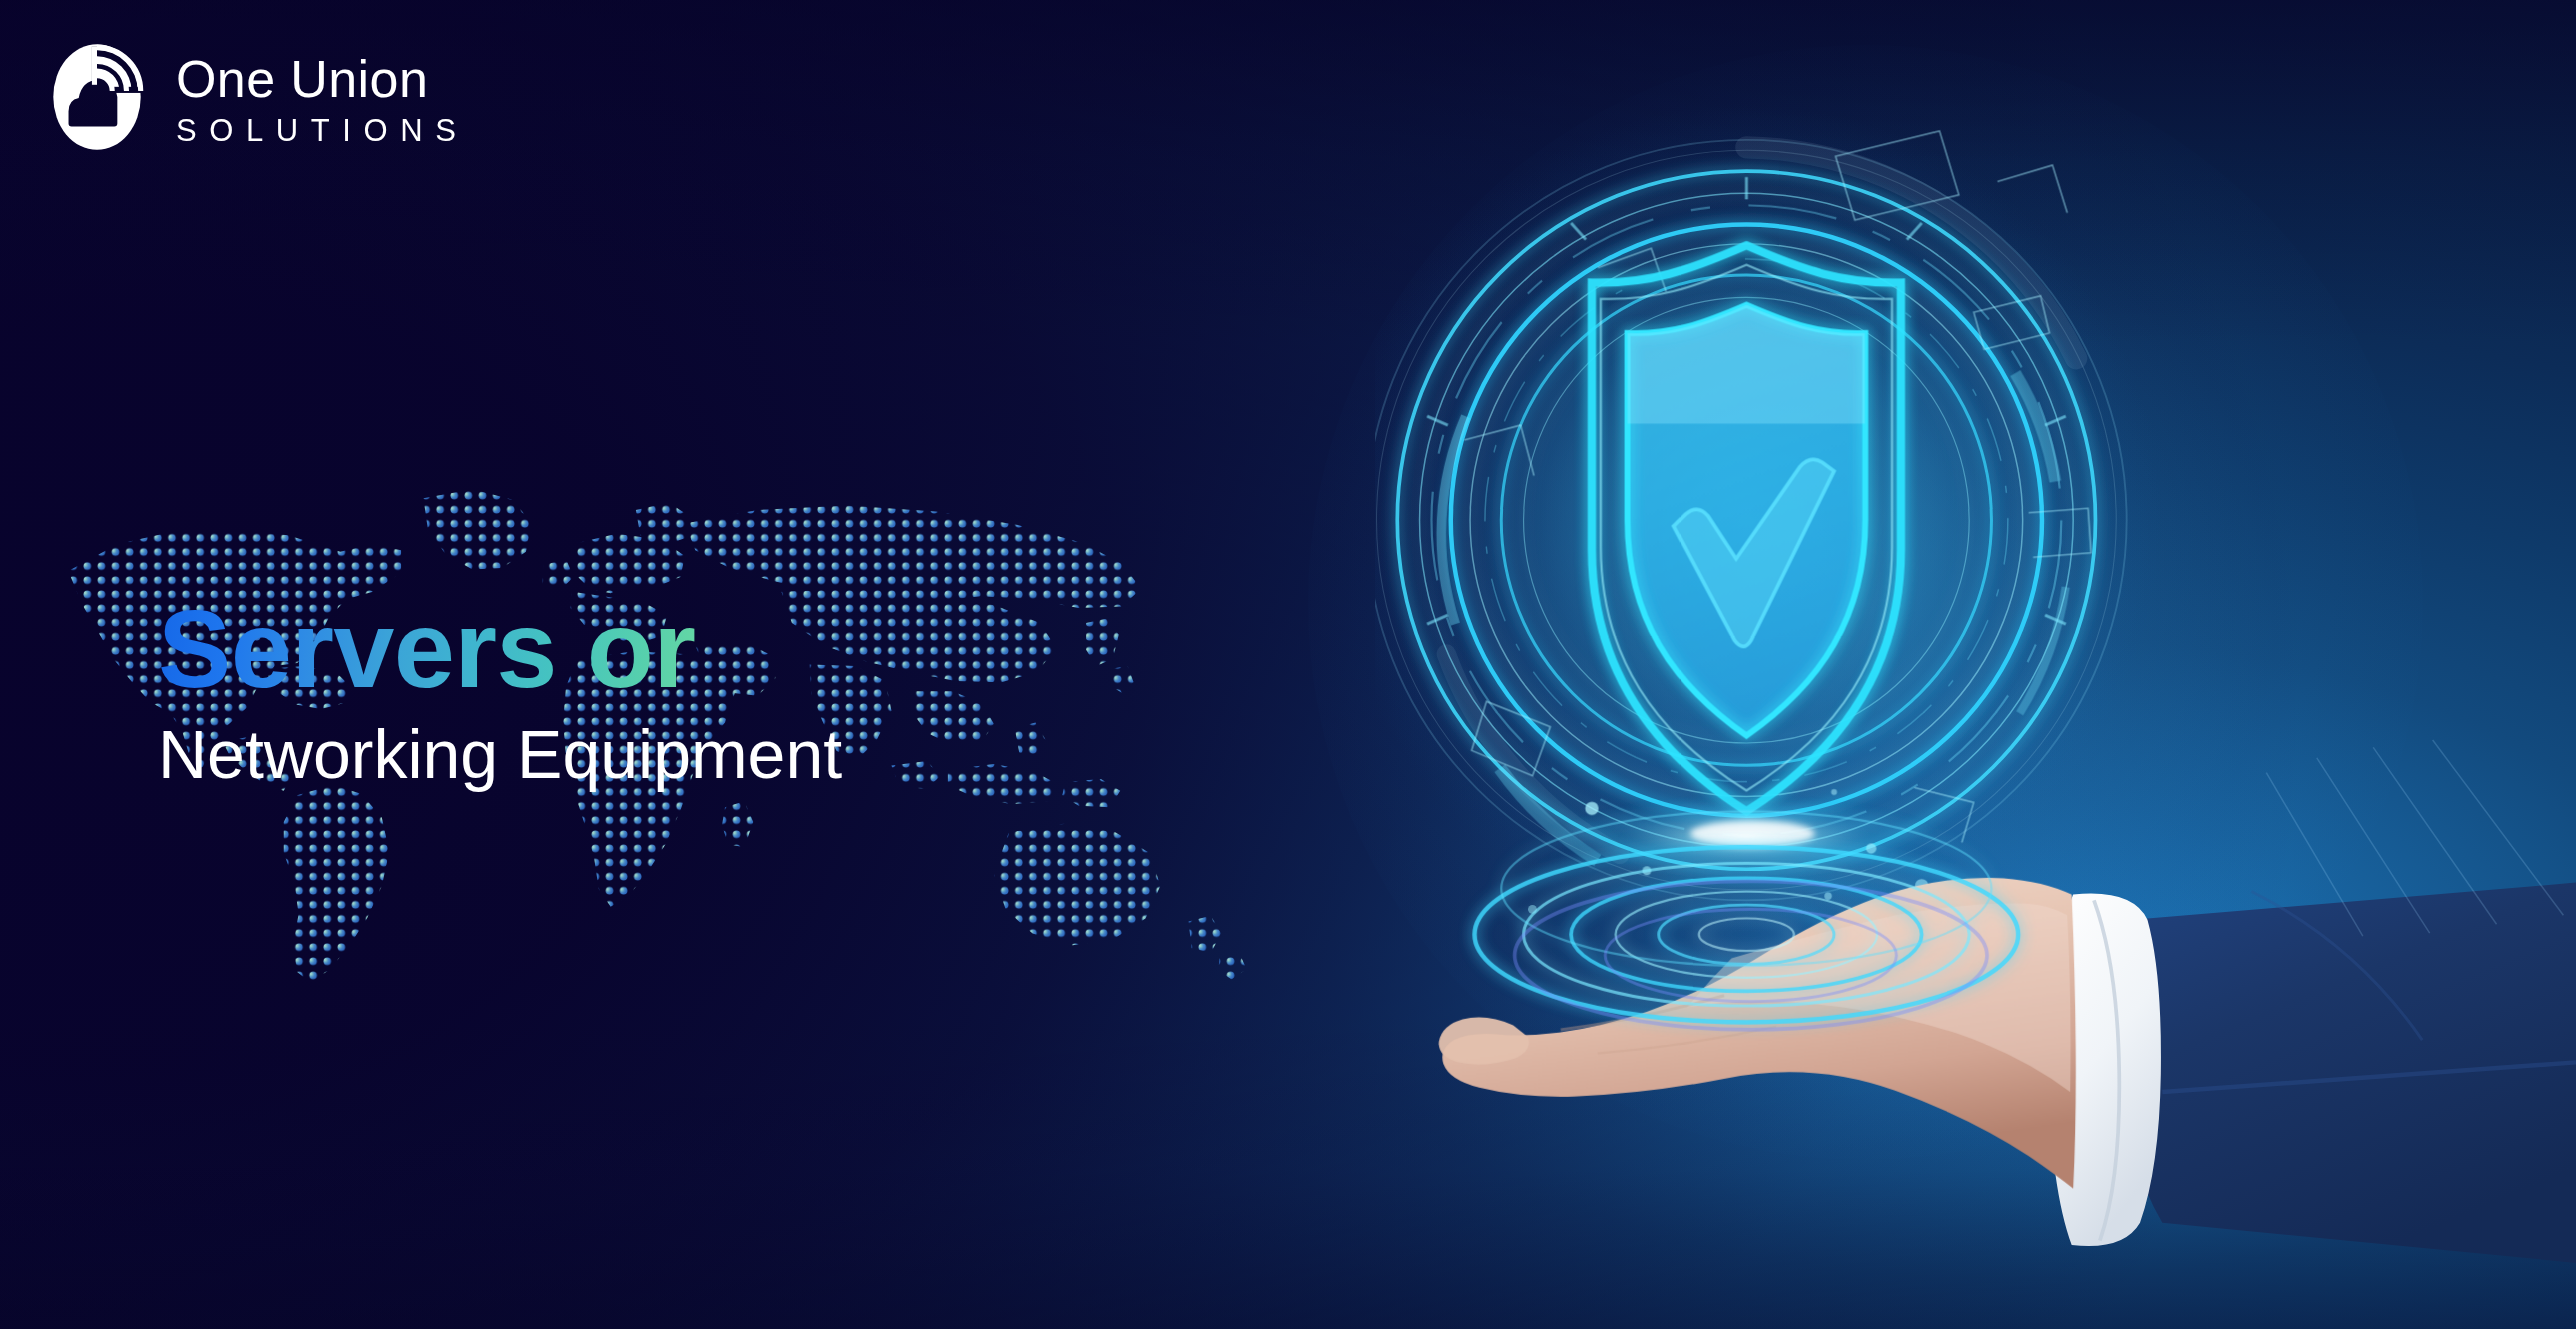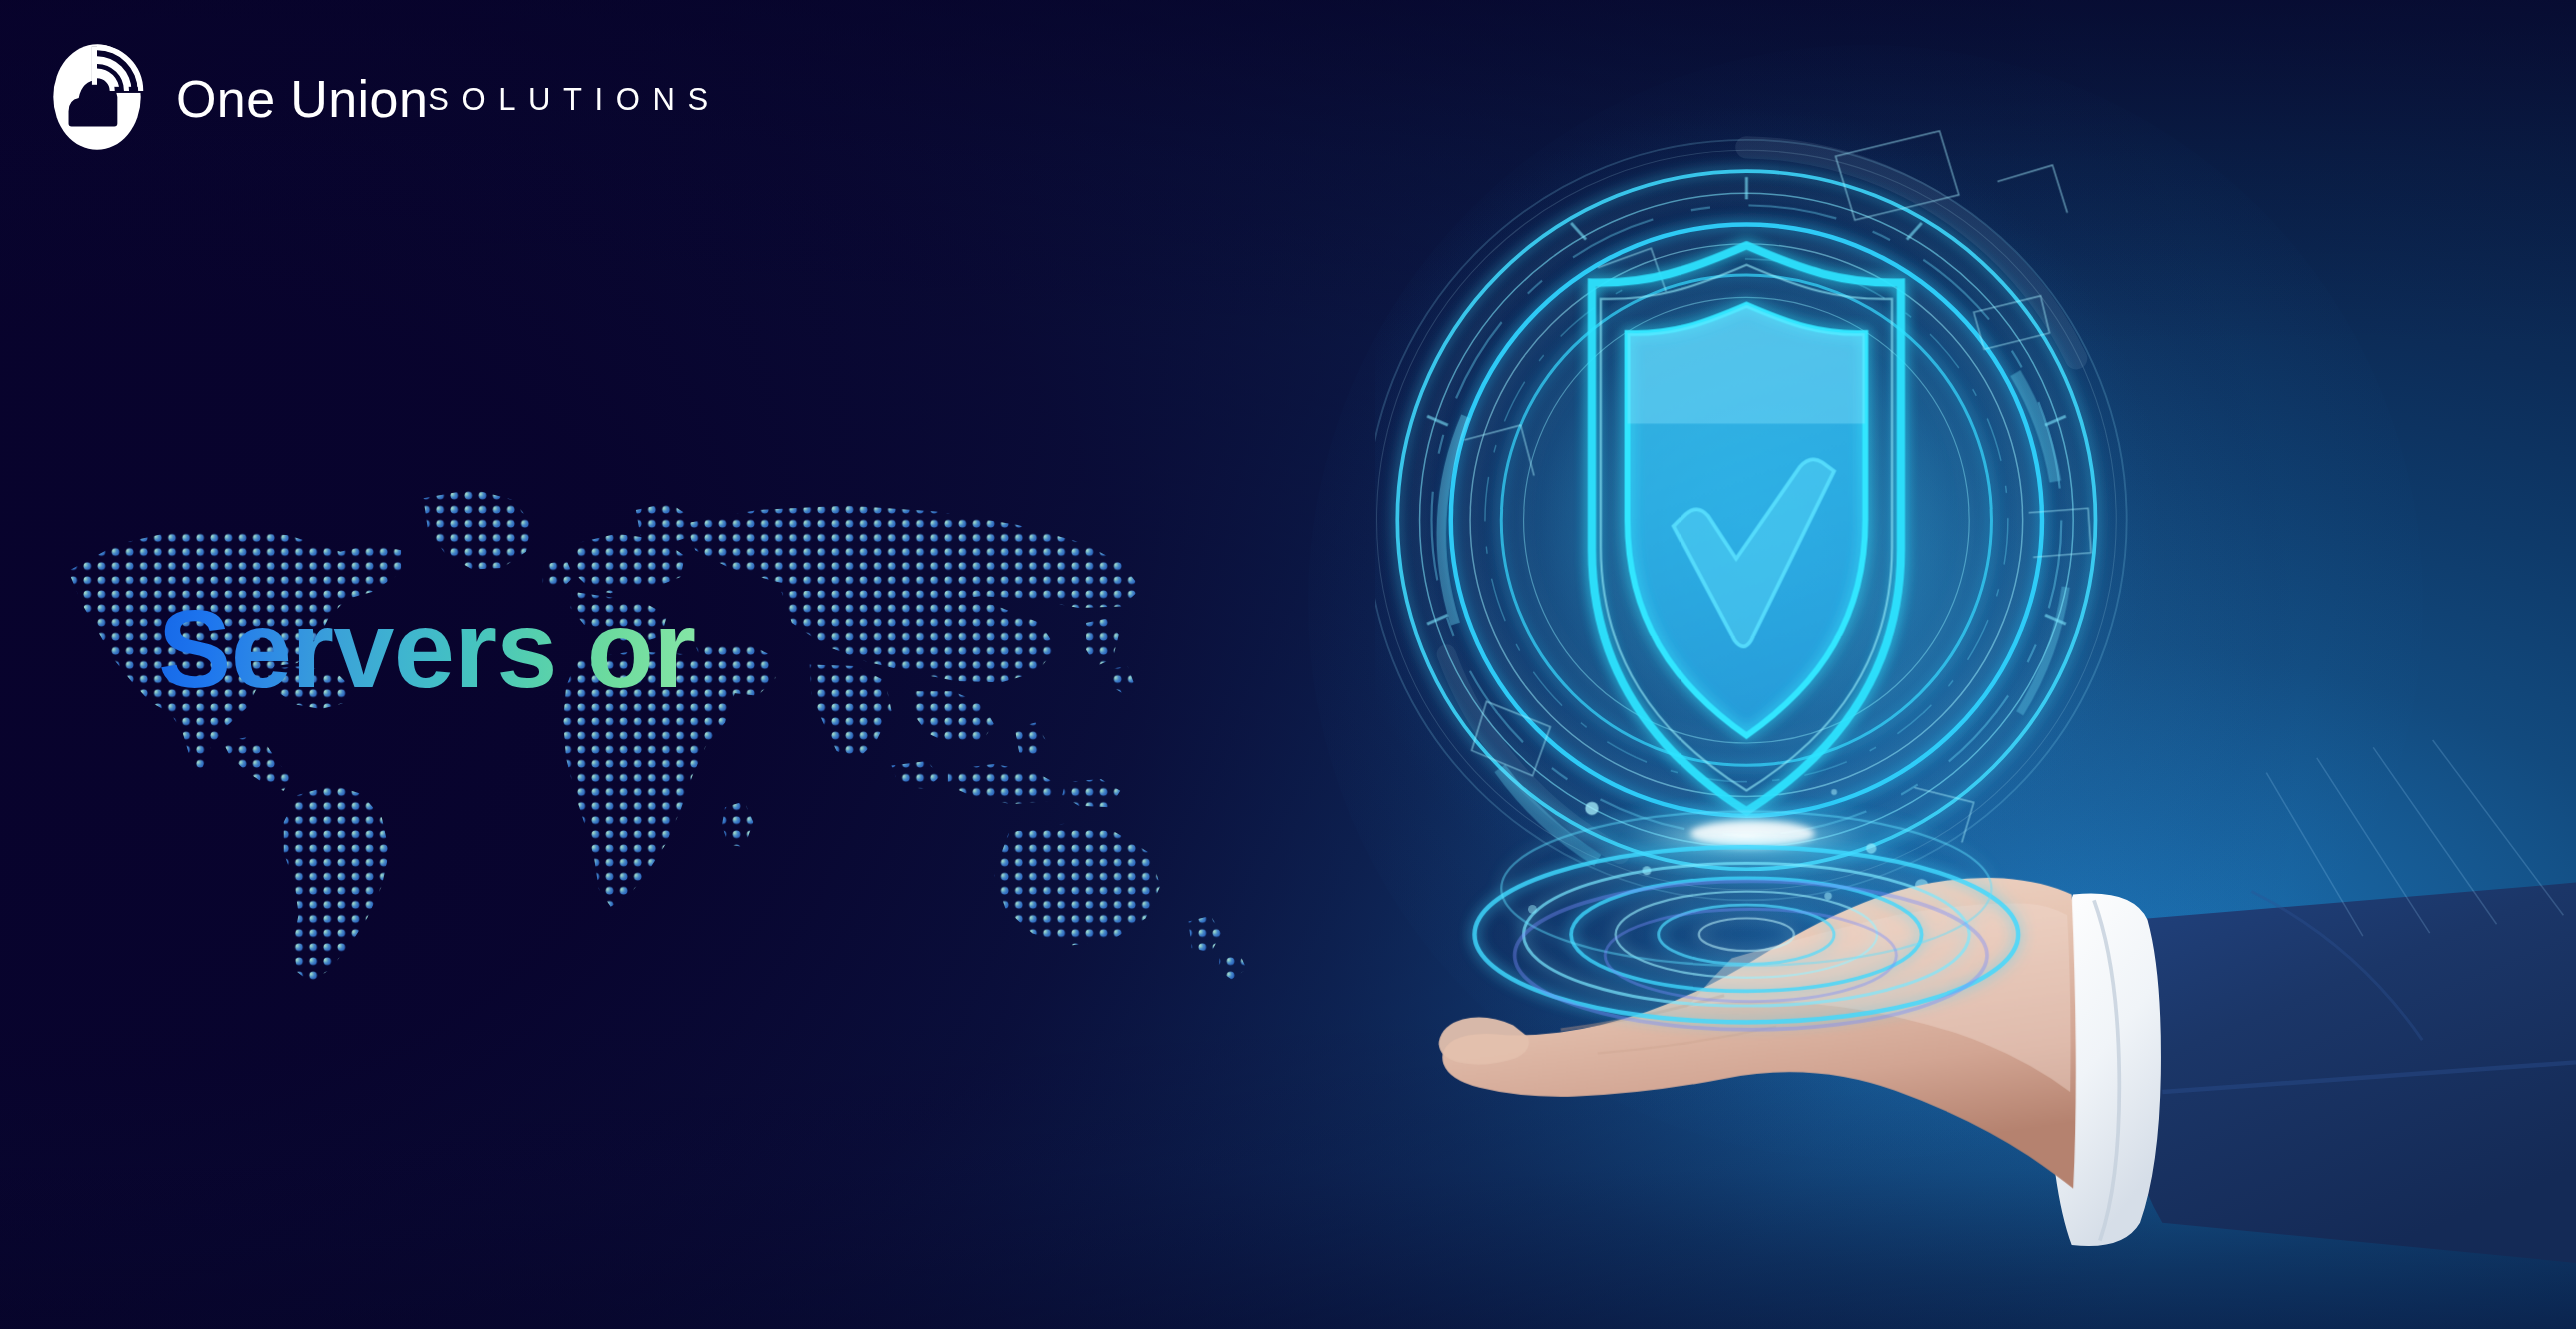--- a/index.html
+++ b/index.html
@@ -58,21 +58,21 @@
   .logo {
     position:absolute;
     left:36px; top:36px;
     display:flex;
     align-items:center;
     gap:18px;
     z-index:40;
   }
   .logo-mark { width:122px; height:122px; flex:0 0 auto; }
   .logo-mark svg { width:100%; height:100%; display:block; }
-  .logo-words { display:flex; justify-content:center; padding-top:4.5px; }
+  .logo-words { display:flex; flex-direction:column; justify-content:center; padding-top:4.5px; }
   .logo-name {
     color:#ffffff;
     font-size:52px;
     line-height:1.0;
     font-weight:400;
     letter-spacing:0.4px;
     white-space:nowrap;
   }
   .logo-tagline {
     color:#ffffff;
@@ -239,20 +239,21 @@
       </svg>
     </div>
     <div class="logo-words">
       <div class="logo-name">One Union</div>
       <div class="logo-tagline">SOLUTIONS</div>
     </div>
   </div>
 
   <div class="headline-block">
     <div class="headline-main">Servers or</div>
+    <div class="headline-sub">Networking Equipment</div>
   </div>
 
   <div class="scene">
     <svg viewBox="0 0 1617 1790" xmlns="http://www.w3.org/2000/svg" aria-hidden="true">
       <defs>
         <radialGradient id="ringGlow" cx="50%" cy="50%" r="50%">
           <stop offset="0%" stop-color="#46d8ff" stop-opacity="0.48"></stop>
           <stop offset="42%" stop-color="#34b6f0" stop-opacity="0.30"></stop>
           <stop offset="72%" stop-color="#2088cf" stop-opacity="0.12"></stop>
           <stop offset="100%" stop-color="#1060a8" stop-opacity="0"></stop>

